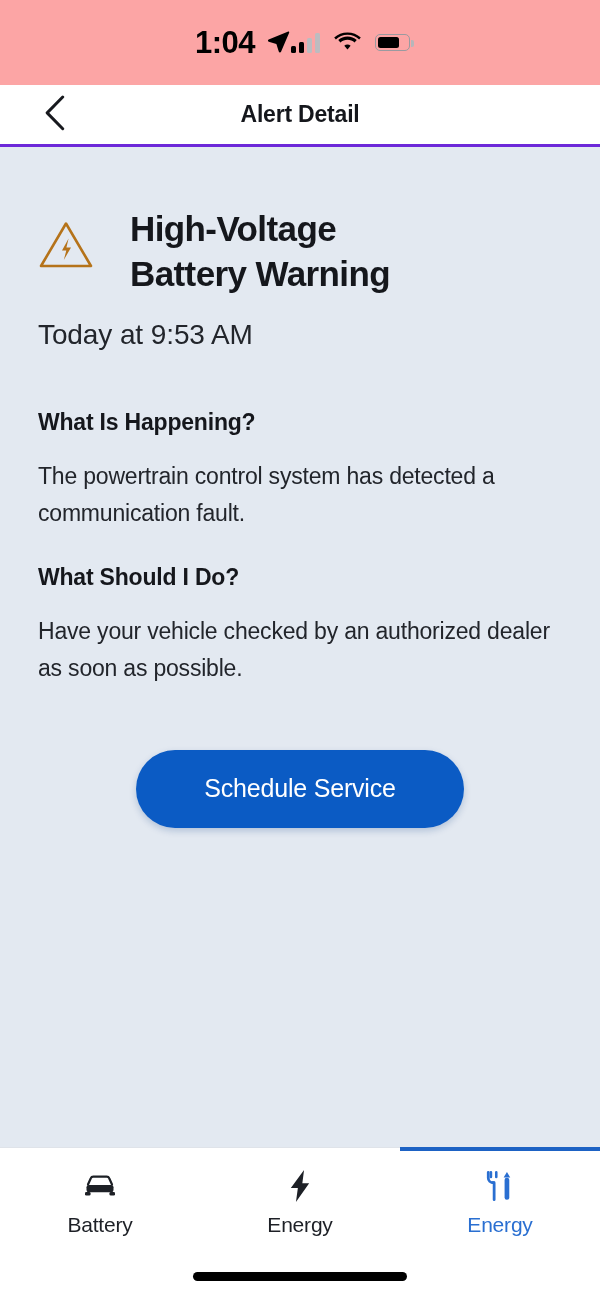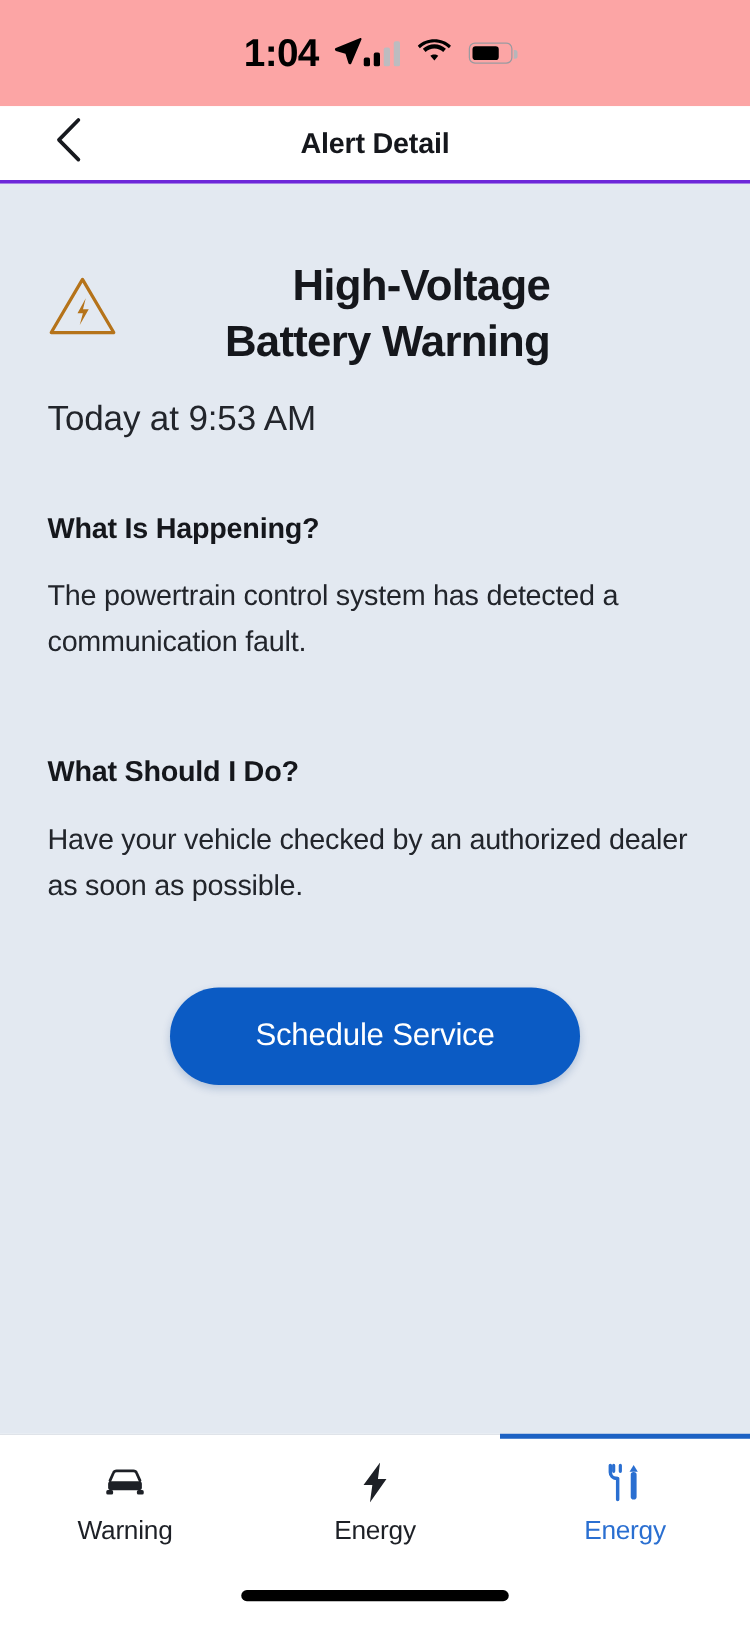--- a/index.html
+++ b/index.html
@@ -66,34 +66,34 @@
     font-size:23px; font-weight:600; color:#15171c;
     letter-spacing:-0.2px;
   }
 
   
   .content {
     flex:1 1 auto; background:#e3e9f1;
     padding:60px 38px 0 38px;
     position:relative; overflow:hidden;
   }
-  .alert-head { display:flex; align-items:flex-start; gap:16px;text-align:right; }
+  .alert-head { display:flex; align-items:flex-start; gap:36px; }
   .warn-icon { flex:0 0 auto; margin-top:12px; }
   .alert-title {
     font-size:35px; font-weight:700; color:#15171c;
     line-height:1.28; letter-spacing:-0.6px;
     max-width:330px;
   }
   .alert-time {
     margin-top:22px;
     font-size:28px; color:#22252b; font-weight:400;
     letter-spacing:-0.1px;
   }
   .section { margin-top:58px; }
-  .section + .section { margin-top:72px; }
+  .section + .section { margin-top:32px; }
   .sec-head {
     font-size:23px; font-weight:700; color:#15171c;
     letter-spacing:-0.2px; margin-bottom:22px;
   }
   .sec-body {
     font-size:23px; font-weight:400; color:#22252b;
     line-height:1.62; letter-spacing:-0.2px;
     max-width:520px;
   }
   .cta-wrap { display:flex; justify-content:center; margin-top:62px; }
@@ -212,21 +212,21 @@
 
     <div class="tab">
       <span class="ticon">
         <svg width="34" height="26" viewBox="0 0 34 26">
           <path d="M5 11.5 7.8 5.2C8.2 4.2 9.2 3.6 10.3 3.6h13.4c1.1 0 2.1.6 2.5 1.6L29 11.5" fill="none" stroke="#1d2026" stroke-width="2.2" stroke-linecap="round"></path>
           <rect x="3.5" y="12" width="27" height="7.2" rx="2.2" fill="#1d2026"></rect>
           <rect x="2" y="19" width="5.5" height="3.6" rx="1.3" fill="#1d2026"></rect>
           <rect x="26.5" y="19" width="5.5" height="3.6" rx="1.3" fill="#1d2026"></rect>
         </svg>
       </span>
-      <span class="tlabel">Warning</span>
+      <span class="tlabel">Battery</span>
     </div>
 
     <div class="tab">
       <span class="ticon">
         <svg width="26" height="32" viewBox="0 0 22 30">
           <path d="M14.8 0 2.4 16.8h6.6L7.2 30 19.6 12.4h-6.4L14.8 0z" fill="#1d2026"></path>
         </svg>
       </span>
       <span class="tlabel">Energy</span>
     </div>

